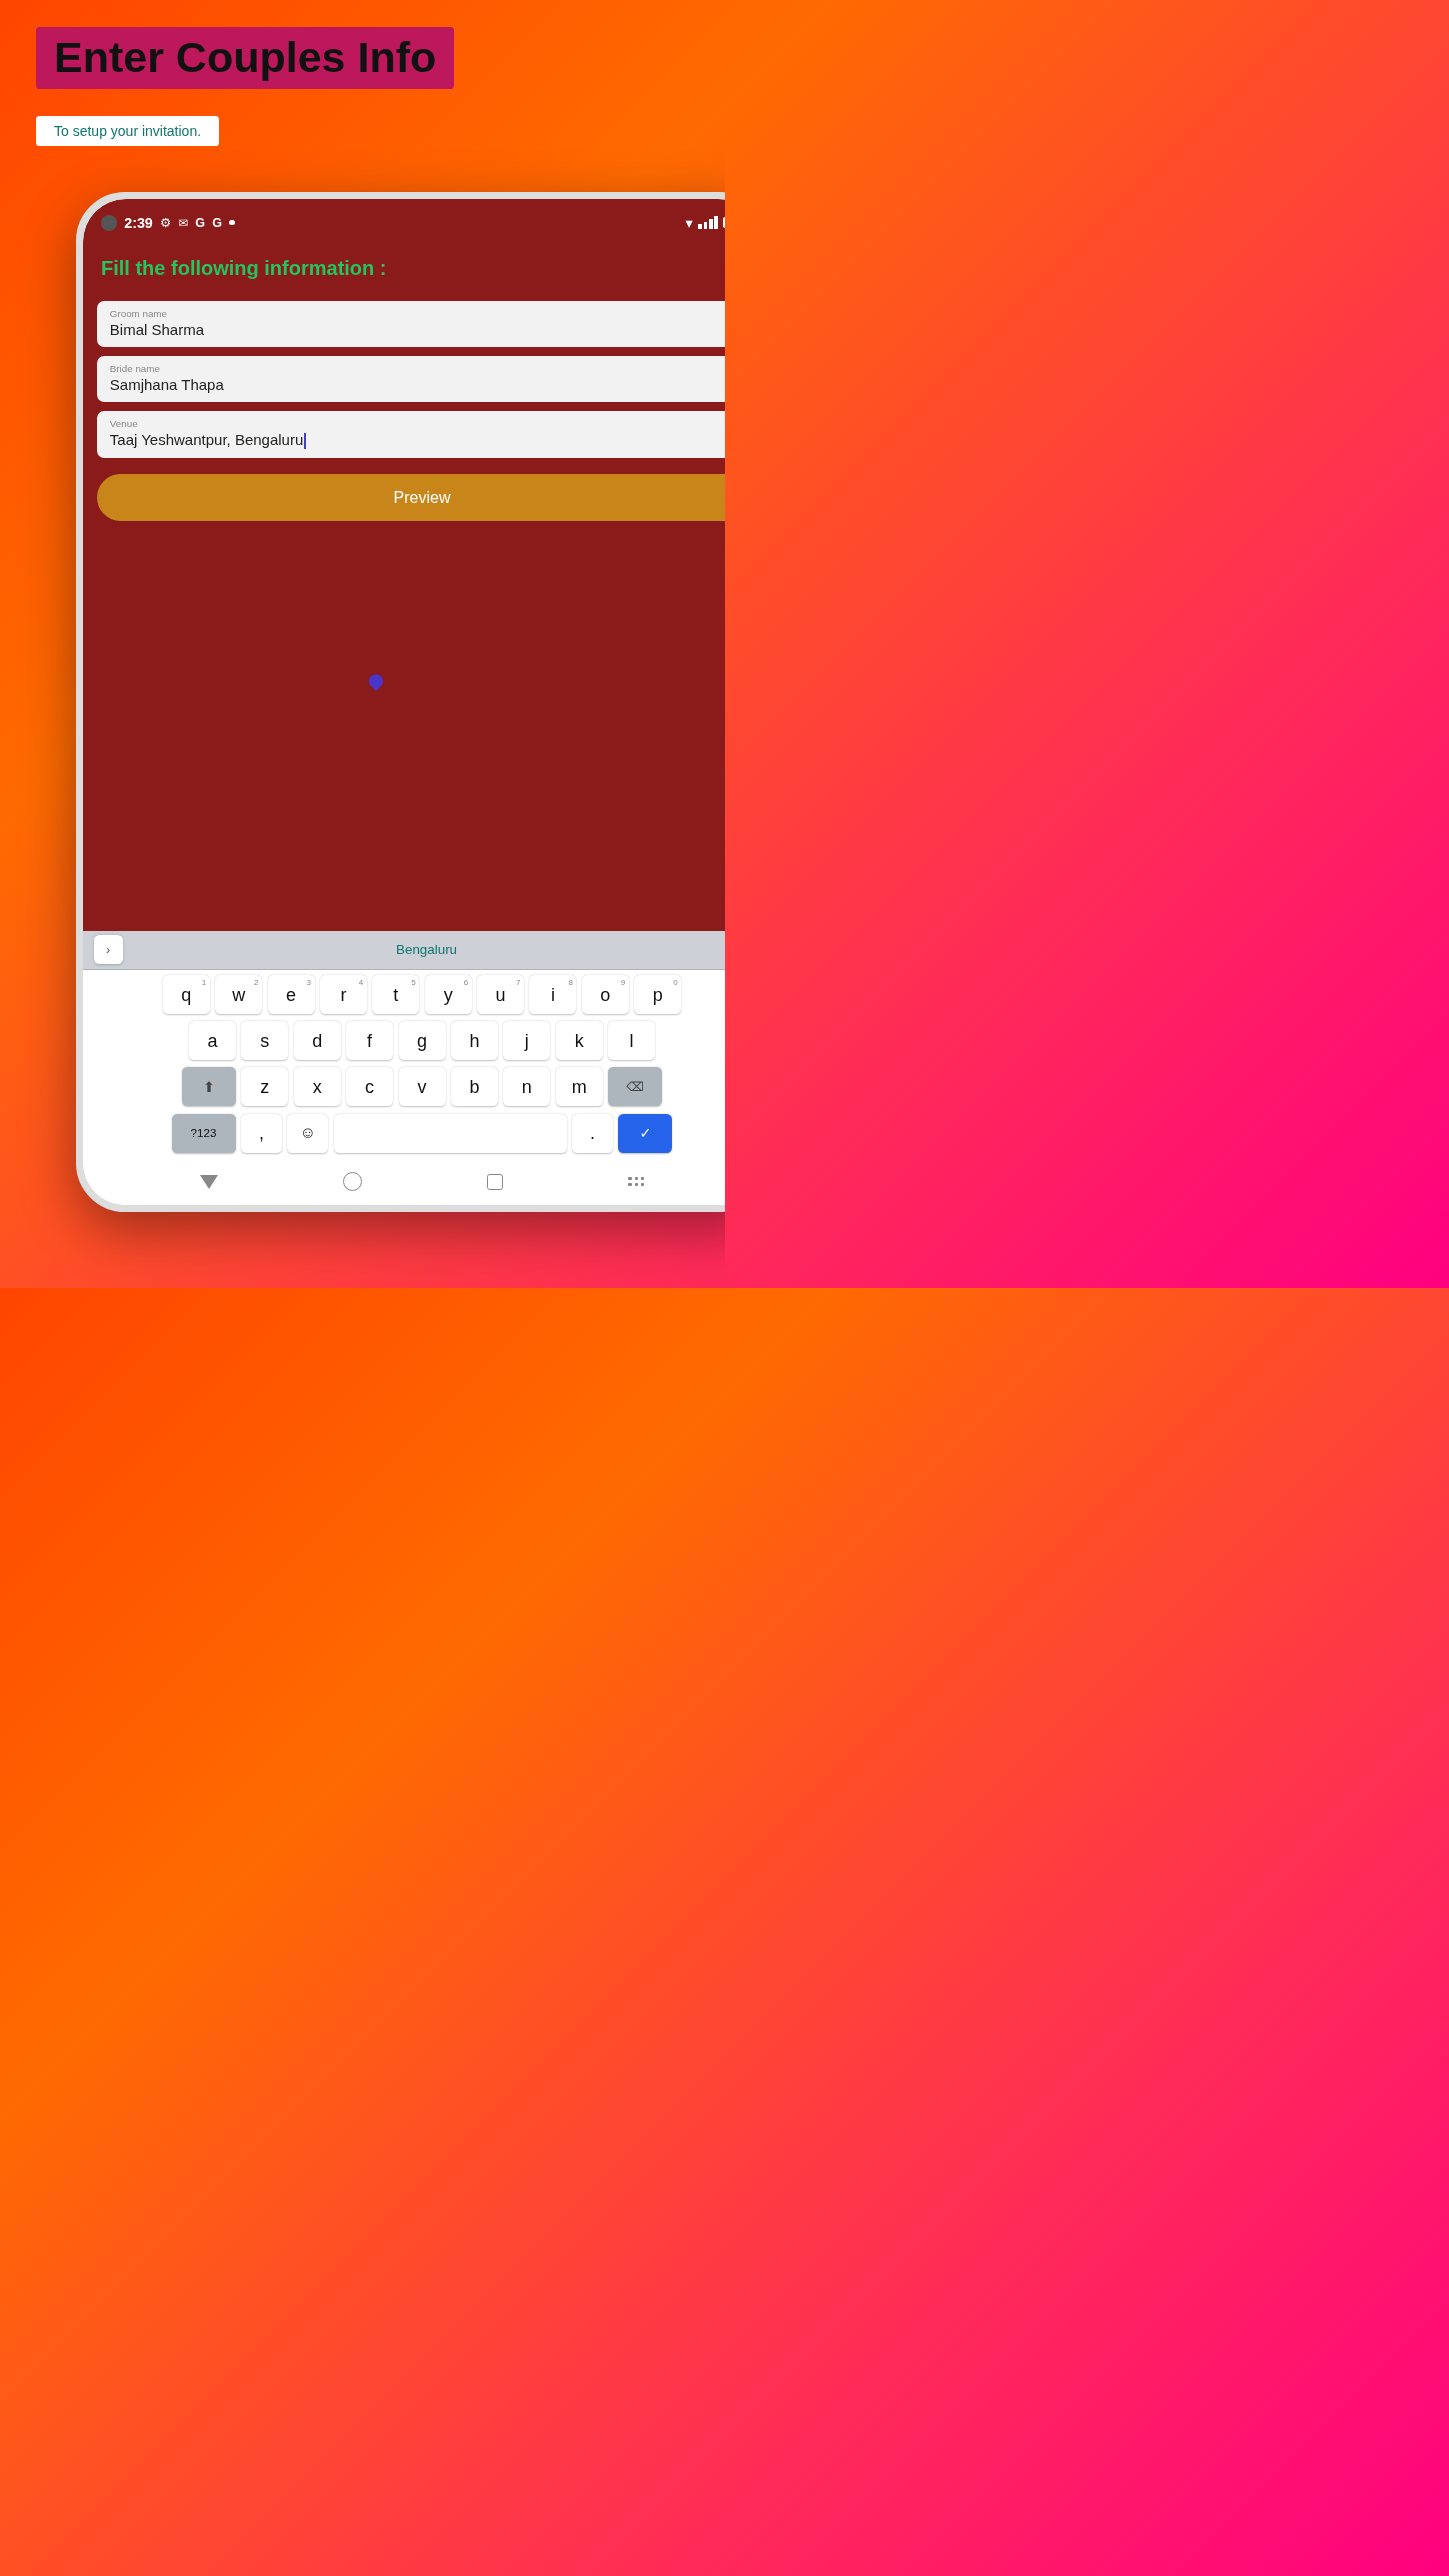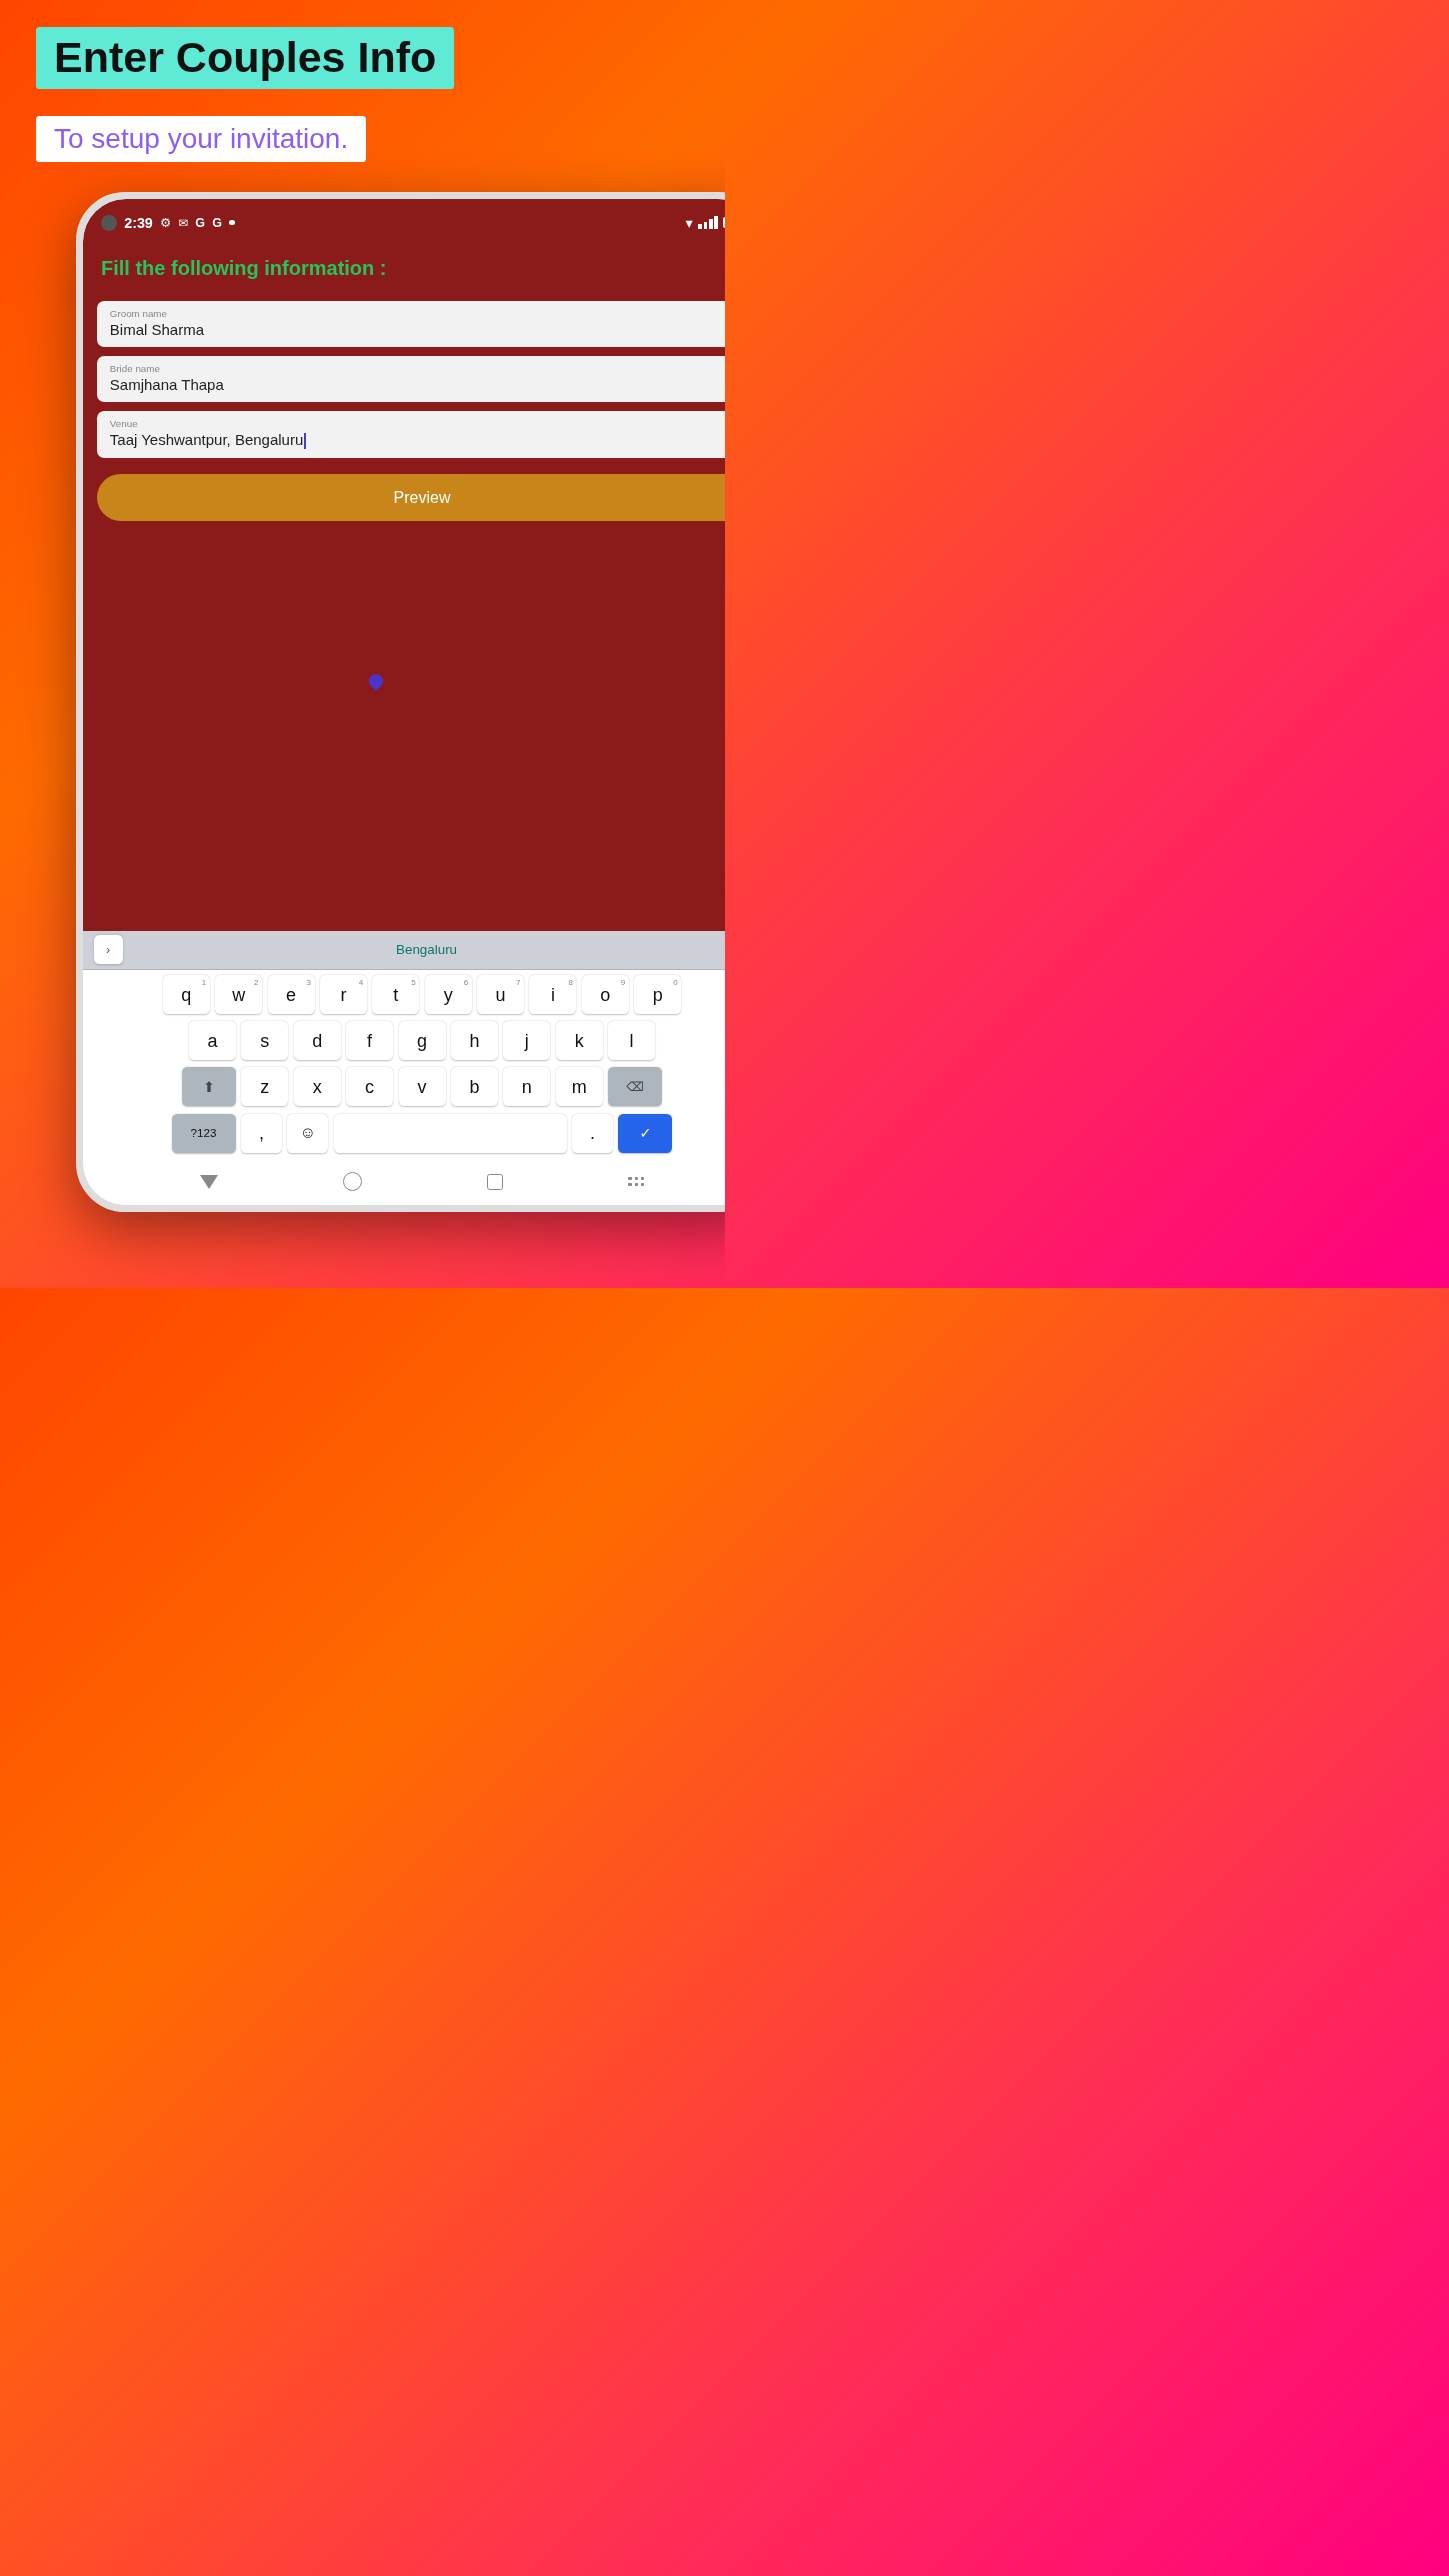--- a/index.html
+++ b/index.html
@@ -10,21 +10,21 @@
       background: linear-gradient(135deg, #ff4500 0%, #ff6a00 30%, #ff2d55 70%, #ff0080 100%);
       font-family: 'Arial', sans-serif;
       position: relative;
       overflow: hidden;
     }
 
     .top-title-container {
       position: absolute;
       top: 27px;
       left: 36px;
-      background: #5eead4;
+      background: #be185d;
       padding: 7.2px 18px;
       border-radius: 3.6px;
     }
 
     .top-title {
       font-size: 43px;
       font-weight: 900;
       color: #111;
       line-height: 1.1;
     }
@@ -32,22 +32,22 @@
     .subtitle-container {
       position: absolute;
       top: 116px;
       left: 36px;
       background: white;
       padding: 7.2px 18px;
       border-radius: 3.6px;
     }
 
     .subtitle {
-      font-size: 28px;
-      color: #8b5cf6;
+      font-size: 14px;
+      color: #0f766e;
     }
 
     
     .phone-frame {
       position: absolute;
       top: 192px;
       left: 76px;
       width: 692px;
       height: 1020px;
       background: #f0f0f0;

